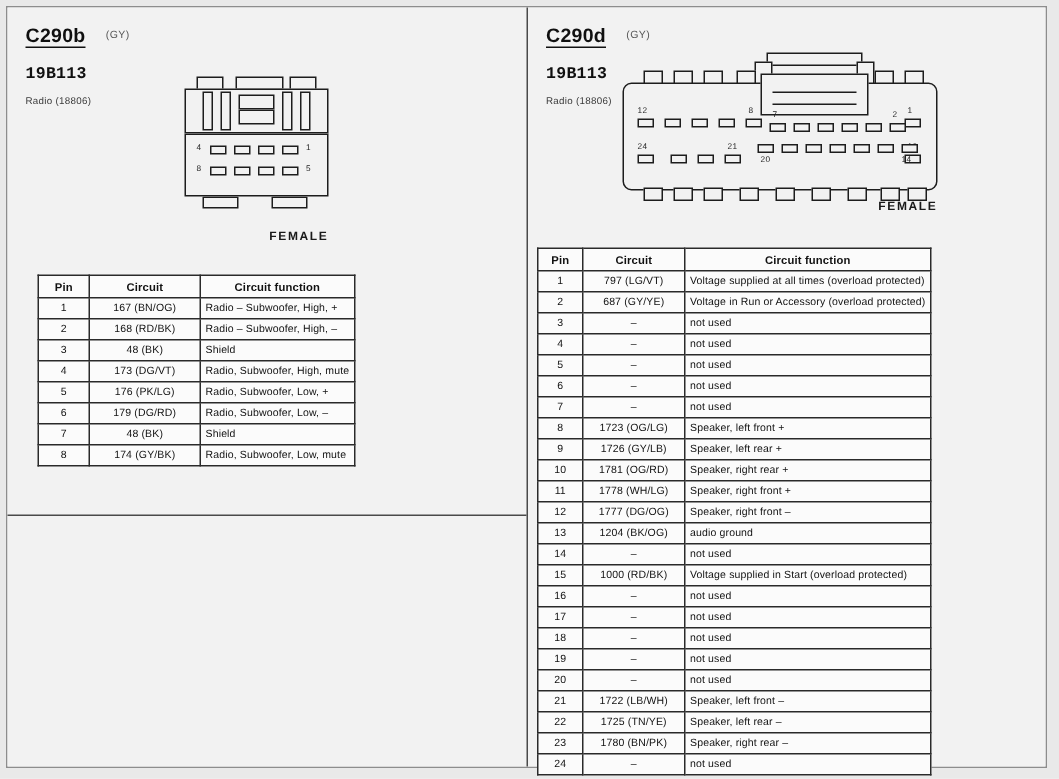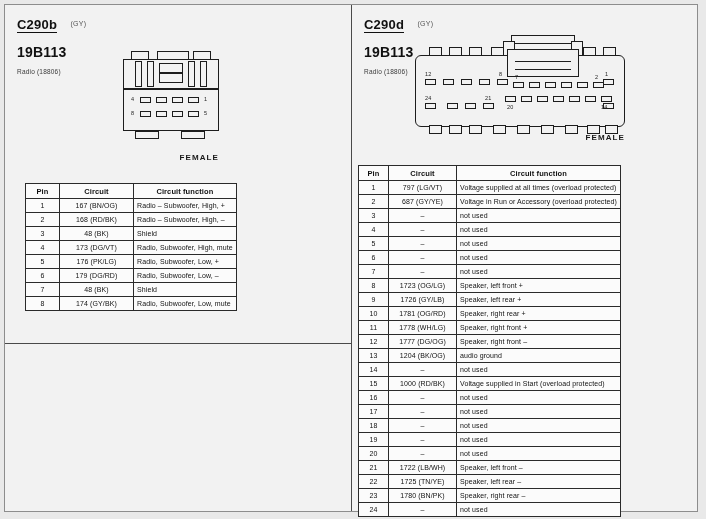--- a/index.html
+++ b/index.html
@@ -55,25 +55,26 @@
   }
   .conn-color {
     display: inline-block;
     font-size: 7px;
     color: #555;
     margin-left: 9px;
     vertical-align: 3px;
     letter-spacing: .3px;
   }
   .part-no {
-    font-size: 14px;
+    font-size: 11px;
     font-weight: bold;
     color: #101010;
     margin-top: 11px;
     letter-spacing: .2px;
+    font-family: Liberation Mono, monospace;
   }
   .comp-name {
     font-size: 6.5px;
     color: #3a3a3a;
     margin-top: 8px;
     letter-spacing: .2px;
   }
   .female-label {
     font-size: 8px;
     font-weight: bold;

